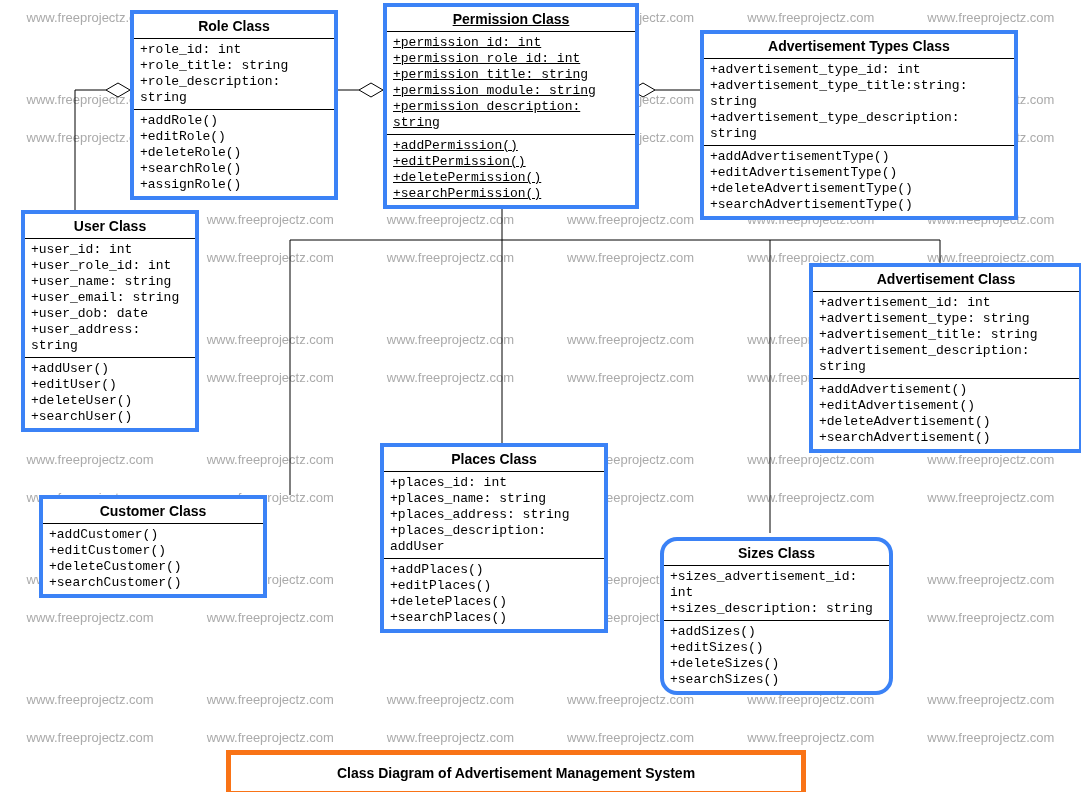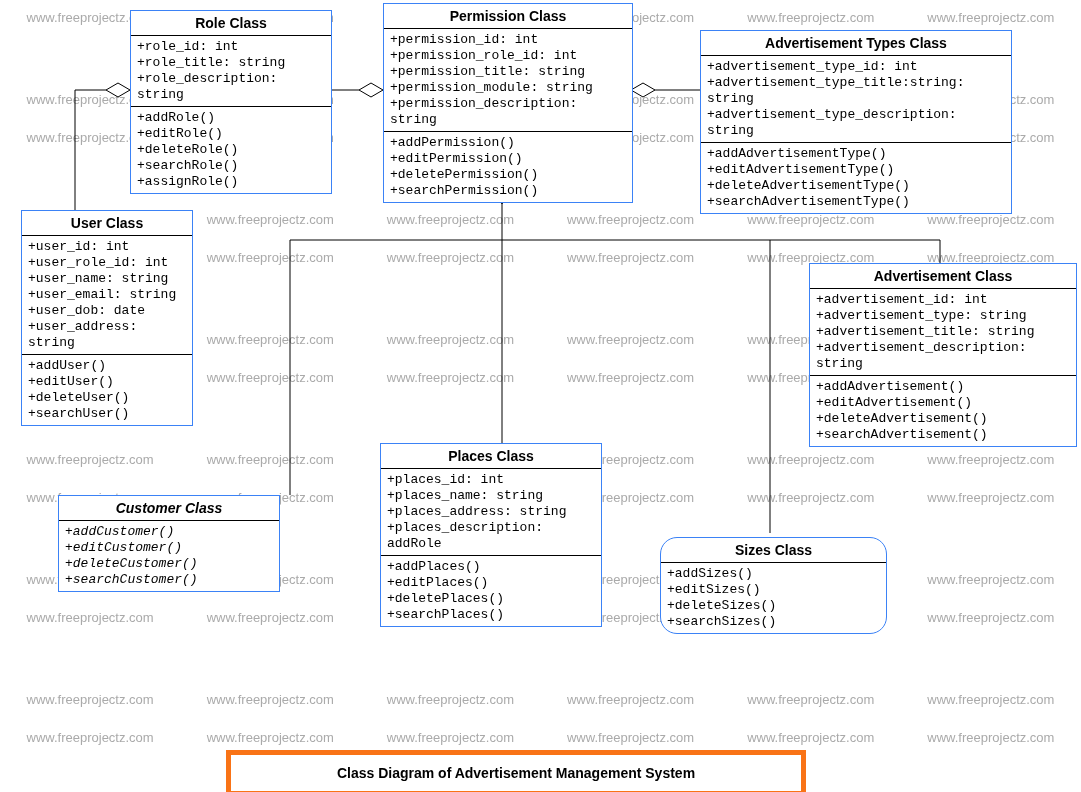--- a/index.html
+++ b/index.html
@@ -22,21 +22,21 @@
     justify-content: space-around;
     color: #aaa;
     font-family: Arial, sans-serif;
     font-size: 13px;
     pointer-events: none;
     z-index: 0;
   }
   .class-box {
     position: absolute;
     background: #fff;
-    border: 1px solid #3b82f6;
+    border: 4px solid #3b82f6;
     z-index: 2;
     font-size: 13px;
     line-height: 16px;
   }
   .class-title {
     text-align: center;
     font-weight: bold;
     font-family: Arial, sans-serif;
     padding: 4px 6px;
     border-bottom: 1px solid #000;
@@ -222,21 +222,21 @@
     </div>
   <div class="class-ops">
       <div>+addRole()</div>
       <div>+editRole()</div>
       <div>+deleteRole()</div>
       <div>+searchRole()</div>
       <div>+assignRole()</div>
     </div>
 </div>
 
-<div class="class-box" style="left:383px; top:3px; width:248px;">
+<div class="class-box" style="left:383px; top:3px; width:248px;text-decoration:underline;">
   <div class="class-title">Permission Class</div>
   <div class="class-attrs">
       <div>+permission_id: int</div>
       <div>+permission_role_id: int</div>
       <div>+permission_title: string</div>
       <div>+permission_module: string</div>
       <div>+permission_description: string</div>
     </div>
   <div class="class-ops">
       <div>+addPermission()</div>
@@ -294,42 +294,46 @@
       <div>+searchAdvertisement()</div>
     </div>
 </div>
 
 <div class="class-box" style="left:380px; top:443px; width:220px;">
   <div class="class-title">Places Class</div>
   <div class="class-attrs">
       <div>+places_id: int</div>
       <div>+places_name: string</div>
       <div>+places_address: string</div>
-      <div>+places_description: addRole</div>
+      <div>+places_description: addUser</div>
     </div>
   <div class="class-ops">
       <div>+addPlaces()</div>
       <div>+editPlaces()</div>
       <div>+deletePlaces()</div>
       <div>+searchPlaces()</div>
     </div>
 </div>
 
-<div class="class-box" style="left:58px; top:495px; width:220px;font-style:italic;">
+<div class="class-box" style="left:39px; top:495px; width:220px;">
   <div class="class-title">Customer Class</div>
   <div class="class-ops">
       <div>+addCustomer()</div>
       <div>+editCustomer()</div>
       <div>+deleteCustomer()</div>
       <div>+searchCustomer()</div>
     </div>
 </div>
 
 <div class="class-box" style="left:660px; top:537px; width:225px;border-radius:17px;">
   <div class="class-title">Sizes Class</div>
+  <div class="class-attrs">
+      <div>+sizes_advertisement_id: int</div>
+      <div>+sizes_description: string</div>
+    </div>
   <div class="class-ops">
       <div>+addSizes()</div>
       <div>+editSizes()</div>
       <div>+deleteSizes()</div>
       <div>+searchSizes()</div>
     </div>
 </div>
 
 <div class="diagram-title-box" style="left:226px; top:750px; width:570px;">Class Diagram of Advertisement Management System</div>
 

